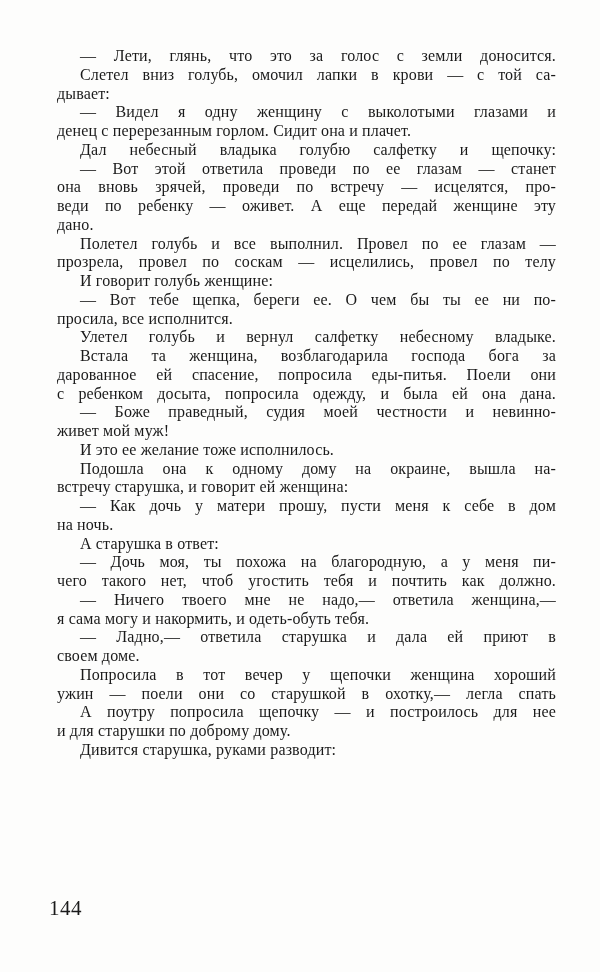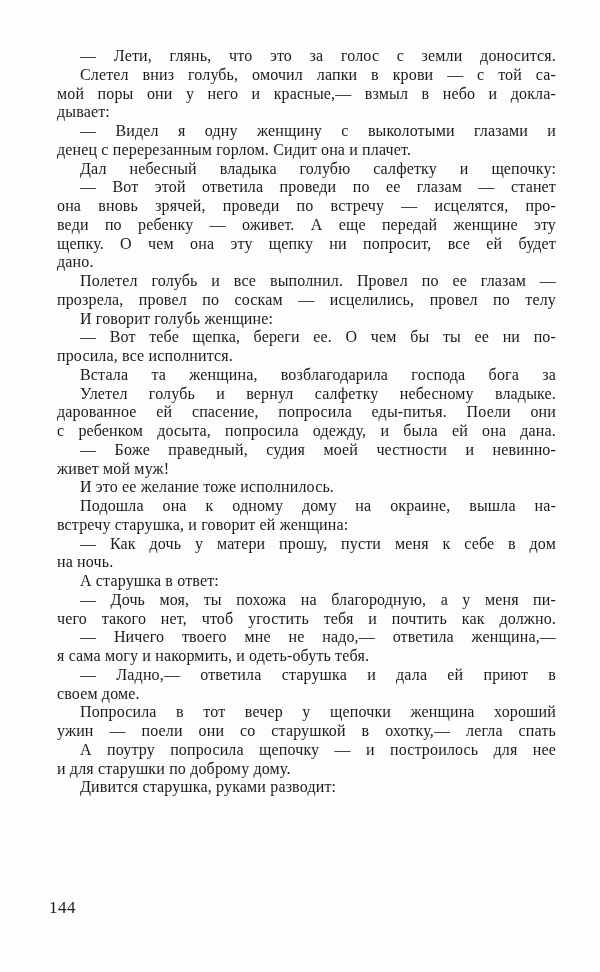--- a/index.html
+++ b/index.html
@@ -36,49 +36,47 @@
   .line.end {
     text-align-last: left;
   }
   .line.indent {
     text-indent: 23px;
   }
   .page-number {
     position: absolute;
     left: 49px;
     top: 899px;
-    font-size: 17px;
+    font-size: 21px;
     line-height: 18px;
     letter-spacing: 0.5px;
   }
 </style>
 </head>
 <body>
 
 <div class="page">
   <div class="text-block">
       <div class="line indent">— Лети, глянь, что это за голос с земли доносится.</div>
       <div class="line indent">Слетел вниз голубь, омочил лапки в крови — с той са-</div>
-      <div class="line">мой поры они у него и красные,— взмыл в небо и докла-</div>
       <div class="line end">дывает:</div>
       <div class="line indent">— Видел я одну женщину с выколотыми глазами и</div>
       <div class="line end">денец с перерезанным горлом. Сидит она и плачет.</div>
       <div class="line indent">Дал небесный владыка голубю салфетку и щепочку:</div>
       <div class="line indent">— Вот этой ответила проведи по ее глазам — станет</div>
       <div class="line">она вновь зрячей, проведи по встречу — исцелятся, про-</div>
       <div class="line">веди по ребенку — оживет. А еще передай женщине эту</div>
-      <div class="line">щепку. О чем она эту щепку ни попросит, все ей будет</div>
       <div class="line end">дано.</div>
       <div class="line indent">Полетел голубь и все выполнил. Провел по ее глазам —</div>
       <div class="line">прозрела, провел по соскам — исцелились, провел по телу</div>
       <div class="line indent end">И говорит голубь женщине:</div>
       <div class="line indent">— Вот тебе щепка, береги ее. О чем бы ты ее ни по-</div>
       <div class="line end">просила, все исполнится.</div>
+      <div class="line indent">Улетел голубь и вернул салфетку небесному владыке.</div>
       <div class="line indent">Встала та женщина, возблагодарила господа бога за</div>
-      <div class="line indent">Улетел голубь и вернул салфетку небесному владыке.</div>
       <div class="line">дарованное ей спасение, попросила еды-питья. Поели они</div>
       <div class="line">с ребенком досыта, попросила одежду, и была ей она дана.</div>
       <div class="line indent">— Боже праведный, судия моей честности и невинно-</div>
       <div class="line end">живет мой муж!</div>
       <div class="line indent end">И это ее желание тоже исполнилось.</div>
       <div class="line indent">Подошла она к одному дому на окраине, вышла на-</div>
       <div class="line end">встречу старушка, и говорит ей женщина:</div>
       <div class="line indent">— Как дочь у матери прошу, пусти меня к себе в дом</div>
       <div class="line end">на ночь.</div>
       <div class="line indent end">А старушка в ответ:</div>

